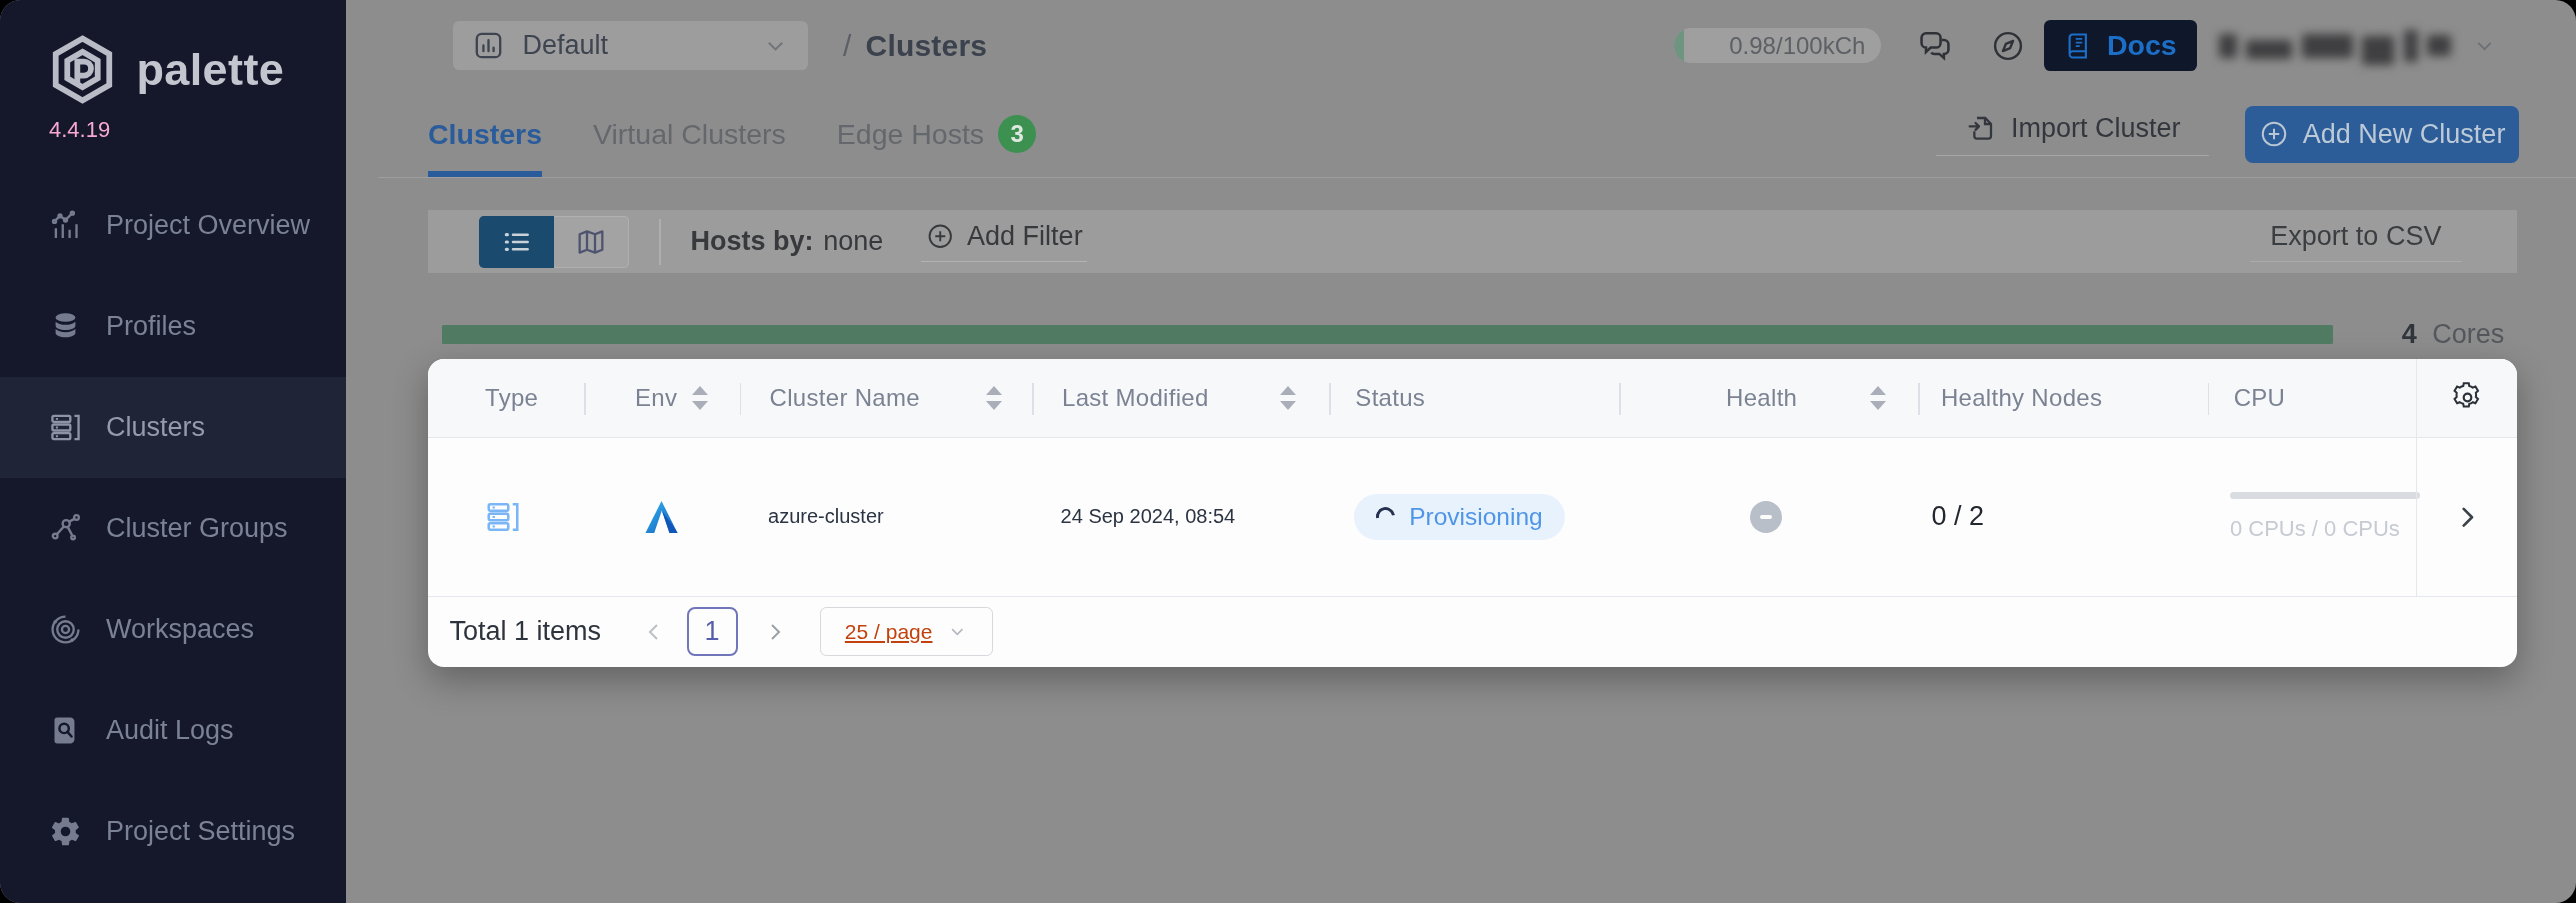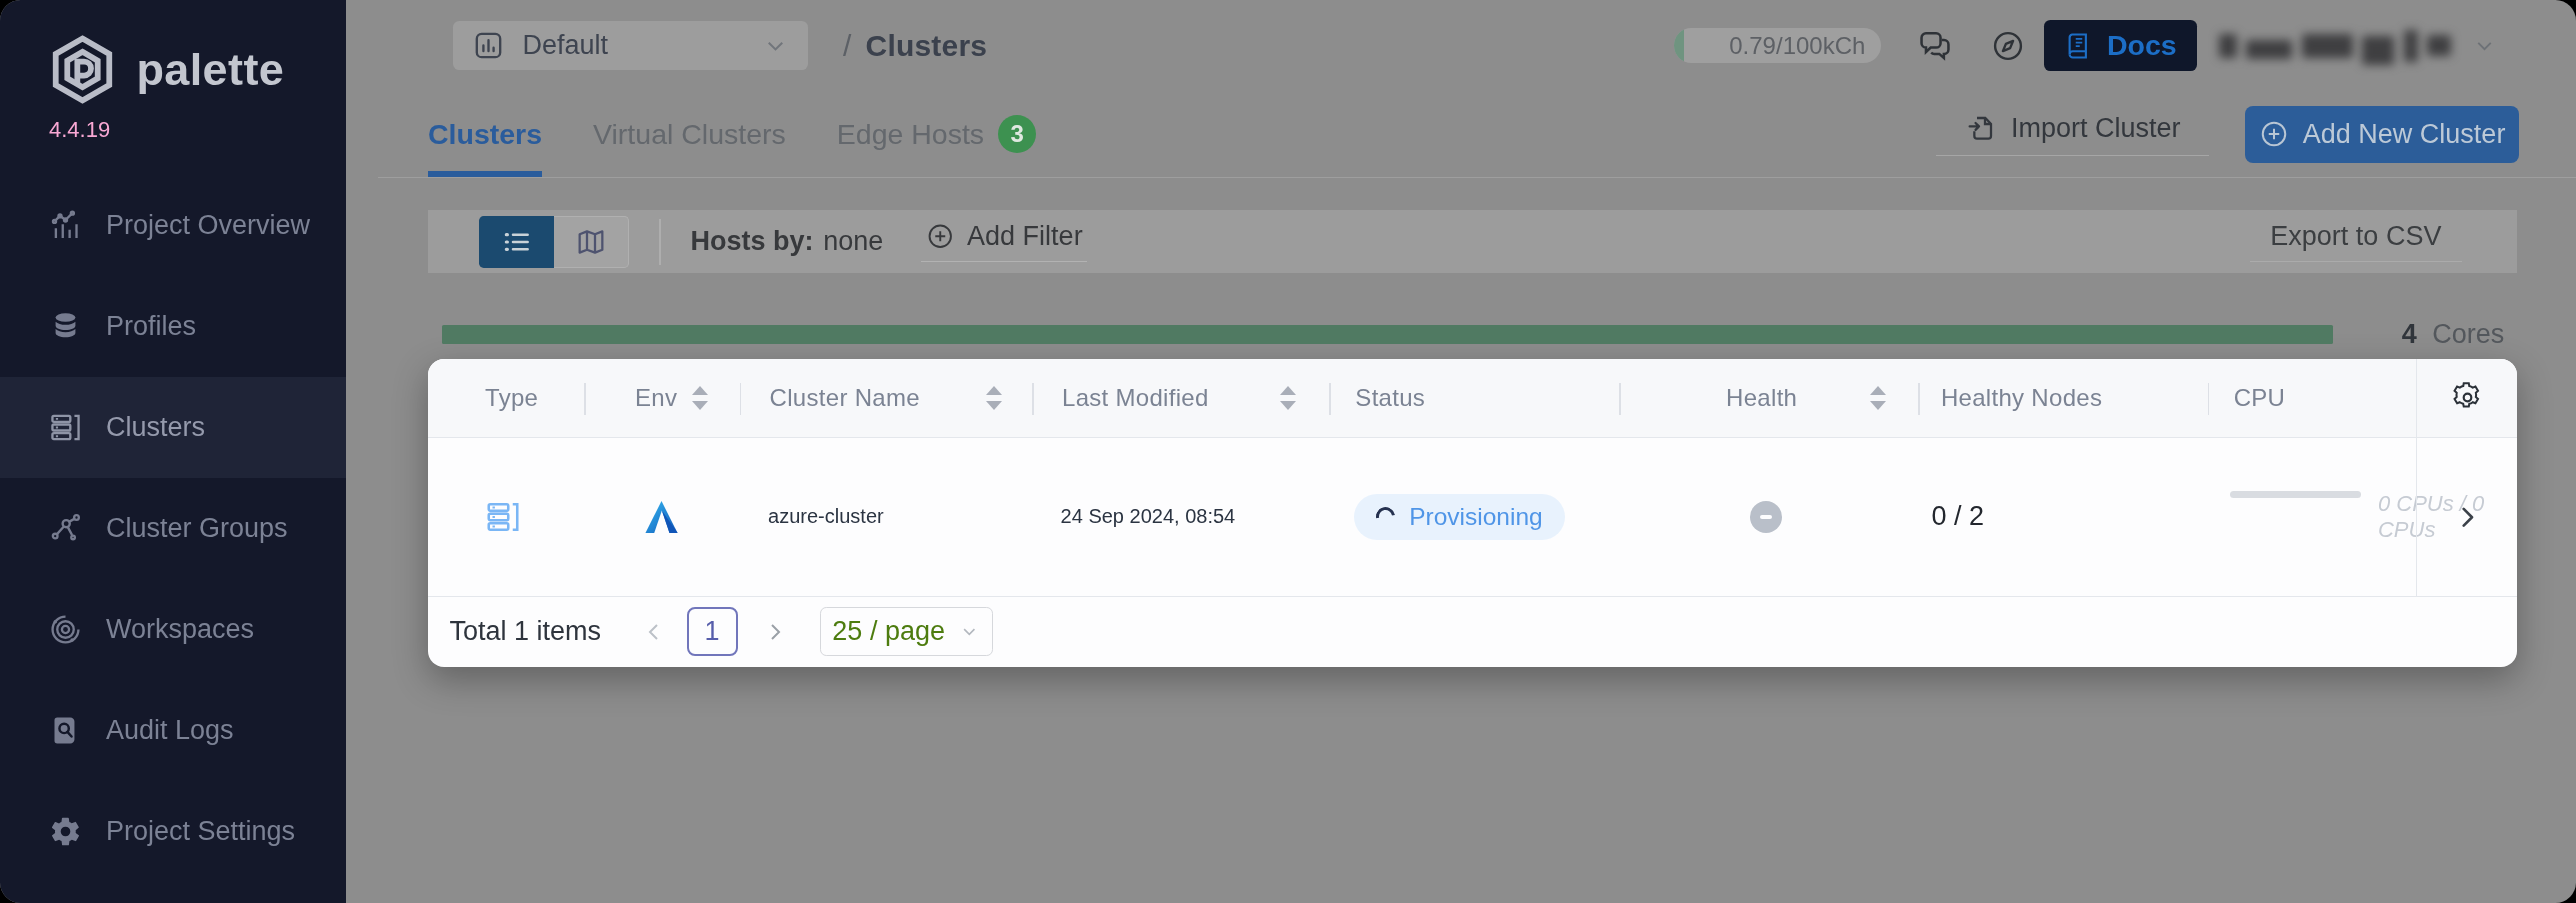--- a/index.html
+++ b/index.html
@@ -141,34 +141,34 @@
   .azure-ico { width: 35px; height: 36px; }
   .cell-text { font-size: 20px; color: #2b3442; }
   .status-badge { display: inline-flex; align-items: center; gap: 14.2px; height: 46px; padding: 0 22px;
                   border-radius: 24px; background: #e8f2fd; }
   .spinner { width: 19px; height: 19px; border-radius: 50%; border: 3.2px solid transparent;
              border-top-color: #263250; border-left-color: #263250; transform: rotate(35deg); }
   .status-text { font-size: 24.5px; color: #4f95e7; }
   .health-dash { width: 32px; height: 32px; border-radius: 50%; background: #b9bfc9; display: flex; align-items: center; justify-content: center; }
   .health-dash i { display: block; width: 12.7px; height: 4px; border-radius: 2.4px; background: #fdfdfe; }
   .nodes-text { font-size: 27px; color: #23272e; }
-  .cpu-stack { display: flex; flex-direction: row; gap: 17.4px; font-style: italic; }
+  .cpu-stack { display: flex; flex-direction: column; gap: 17.4px; }
   .cpu-track { width: 190px; height: 7.1px; border-radius: 4px; background: #d9dce1; }
   .cpu-text { font-size: 22px; color: #c6cbd3; }
   .row-chevron { width: 28.5px; height: 28.5px; color: #3b4149; cursor: pointer; }
 
   .tfoot { height: 71px; border-top: 1.6px solid #e4e7ec; border-radius: 0 0 16px 16px; display: flex; align-items: center; padding-left: 21.4px; }
   .total-label { font-size: 27px; color: #2e343d; }
   .pg-prev { margin-left: 41px; width: 24px; height: 24px; color: #bcc1c8; cursor: pointer; }
   .pg-page { margin-left: 20.6px; width: 51px; height: 49px; border: 2.4px solid #7176bb; border-radius: 8px;
              display: flex; align-items: center; justify-content: center; font-size: 27px; color: #575eab; cursor: pointer; }
   .pg-next { margin-left: 25px; width: 24px; height: 24px; color: #9aa0a7; cursor: pointer; }
   .pg-size { margin-left: 33px; width: 173px; height: 49px; border: 1.6px solid #d6d8dc; border-radius: 6.3px;
              display: flex; align-items: center; justify-content: center; gap: 14.2px; cursor: pointer; }
-  .pg-size span { font-size: 27px; color: #4d7c0f; }
+  .pg-size span { font-size: 21px; color: #c2410c; text-decoration: underline; }
   .pg-size svg { width: 20.6px; height: 20.6px; color: #b3b8bf; }
 
   svg { display: block; }
 </style>
 </head>
 <body>
 
 <div class="window">
 
   <aside class="sidebar">
@@ -262,21 +262,21 @@
             <polyline points="6 9.5 12 15.5 18 9.5"></polyline>
           </svg>
       </div>
       <div class="breadcrumb">
         <span class="bc-sep">/</span>
         <span class="bc-cur">Clusters</span>
       </div>
       <div class="topbar-spacer"></div>
       <div class="usage-pill">
         <i class="usage-fill"></i>
-        <span class="usage-text">0.79/100kCh</span>
+        <span class="usage-text">0.98/100kCh</span>
       </div>
       <svg class="tb-icon chat-ico" viewBox="0 0 24 24" fill="none" stroke="currentColor" stroke-width="1.6">
         <path d="M3.5 6.8A2.8 2.8 0 0 1 6.3 4h6.4a2.8 2.8 0 0 1 2.8 2.8v3.4a2.8 2.8 0 0 1-2.8 2.8H9.3l-3 2.8v-2.8h-.1a2.8 2.8 0 0 1-2.7-2.8z"></path>
         <path d="M16.3 8.2h1.4a2.8 2.8 0 0 1 2.8 2.8v3.2a2.8 2.8 0 0 1-2.8 2.8h-.1v2.6l-2.9-2.6h-3.2a2.7 2.7 0 0 1-1.9-.8"></path>
       </svg>
       <svg class="tb-icon compass-ico" viewBox="0 0 24 24" fill="none" stroke="currentColor" stroke-width="1.6">
         <circle cx="12" cy="12" r="8.6"></circle>
         <path d="m15.4 8.6-2 4.8-4.8 2 2-4.8z" stroke-linejoin="round"></path>
       </svg>
       <div class="docs-btn">

